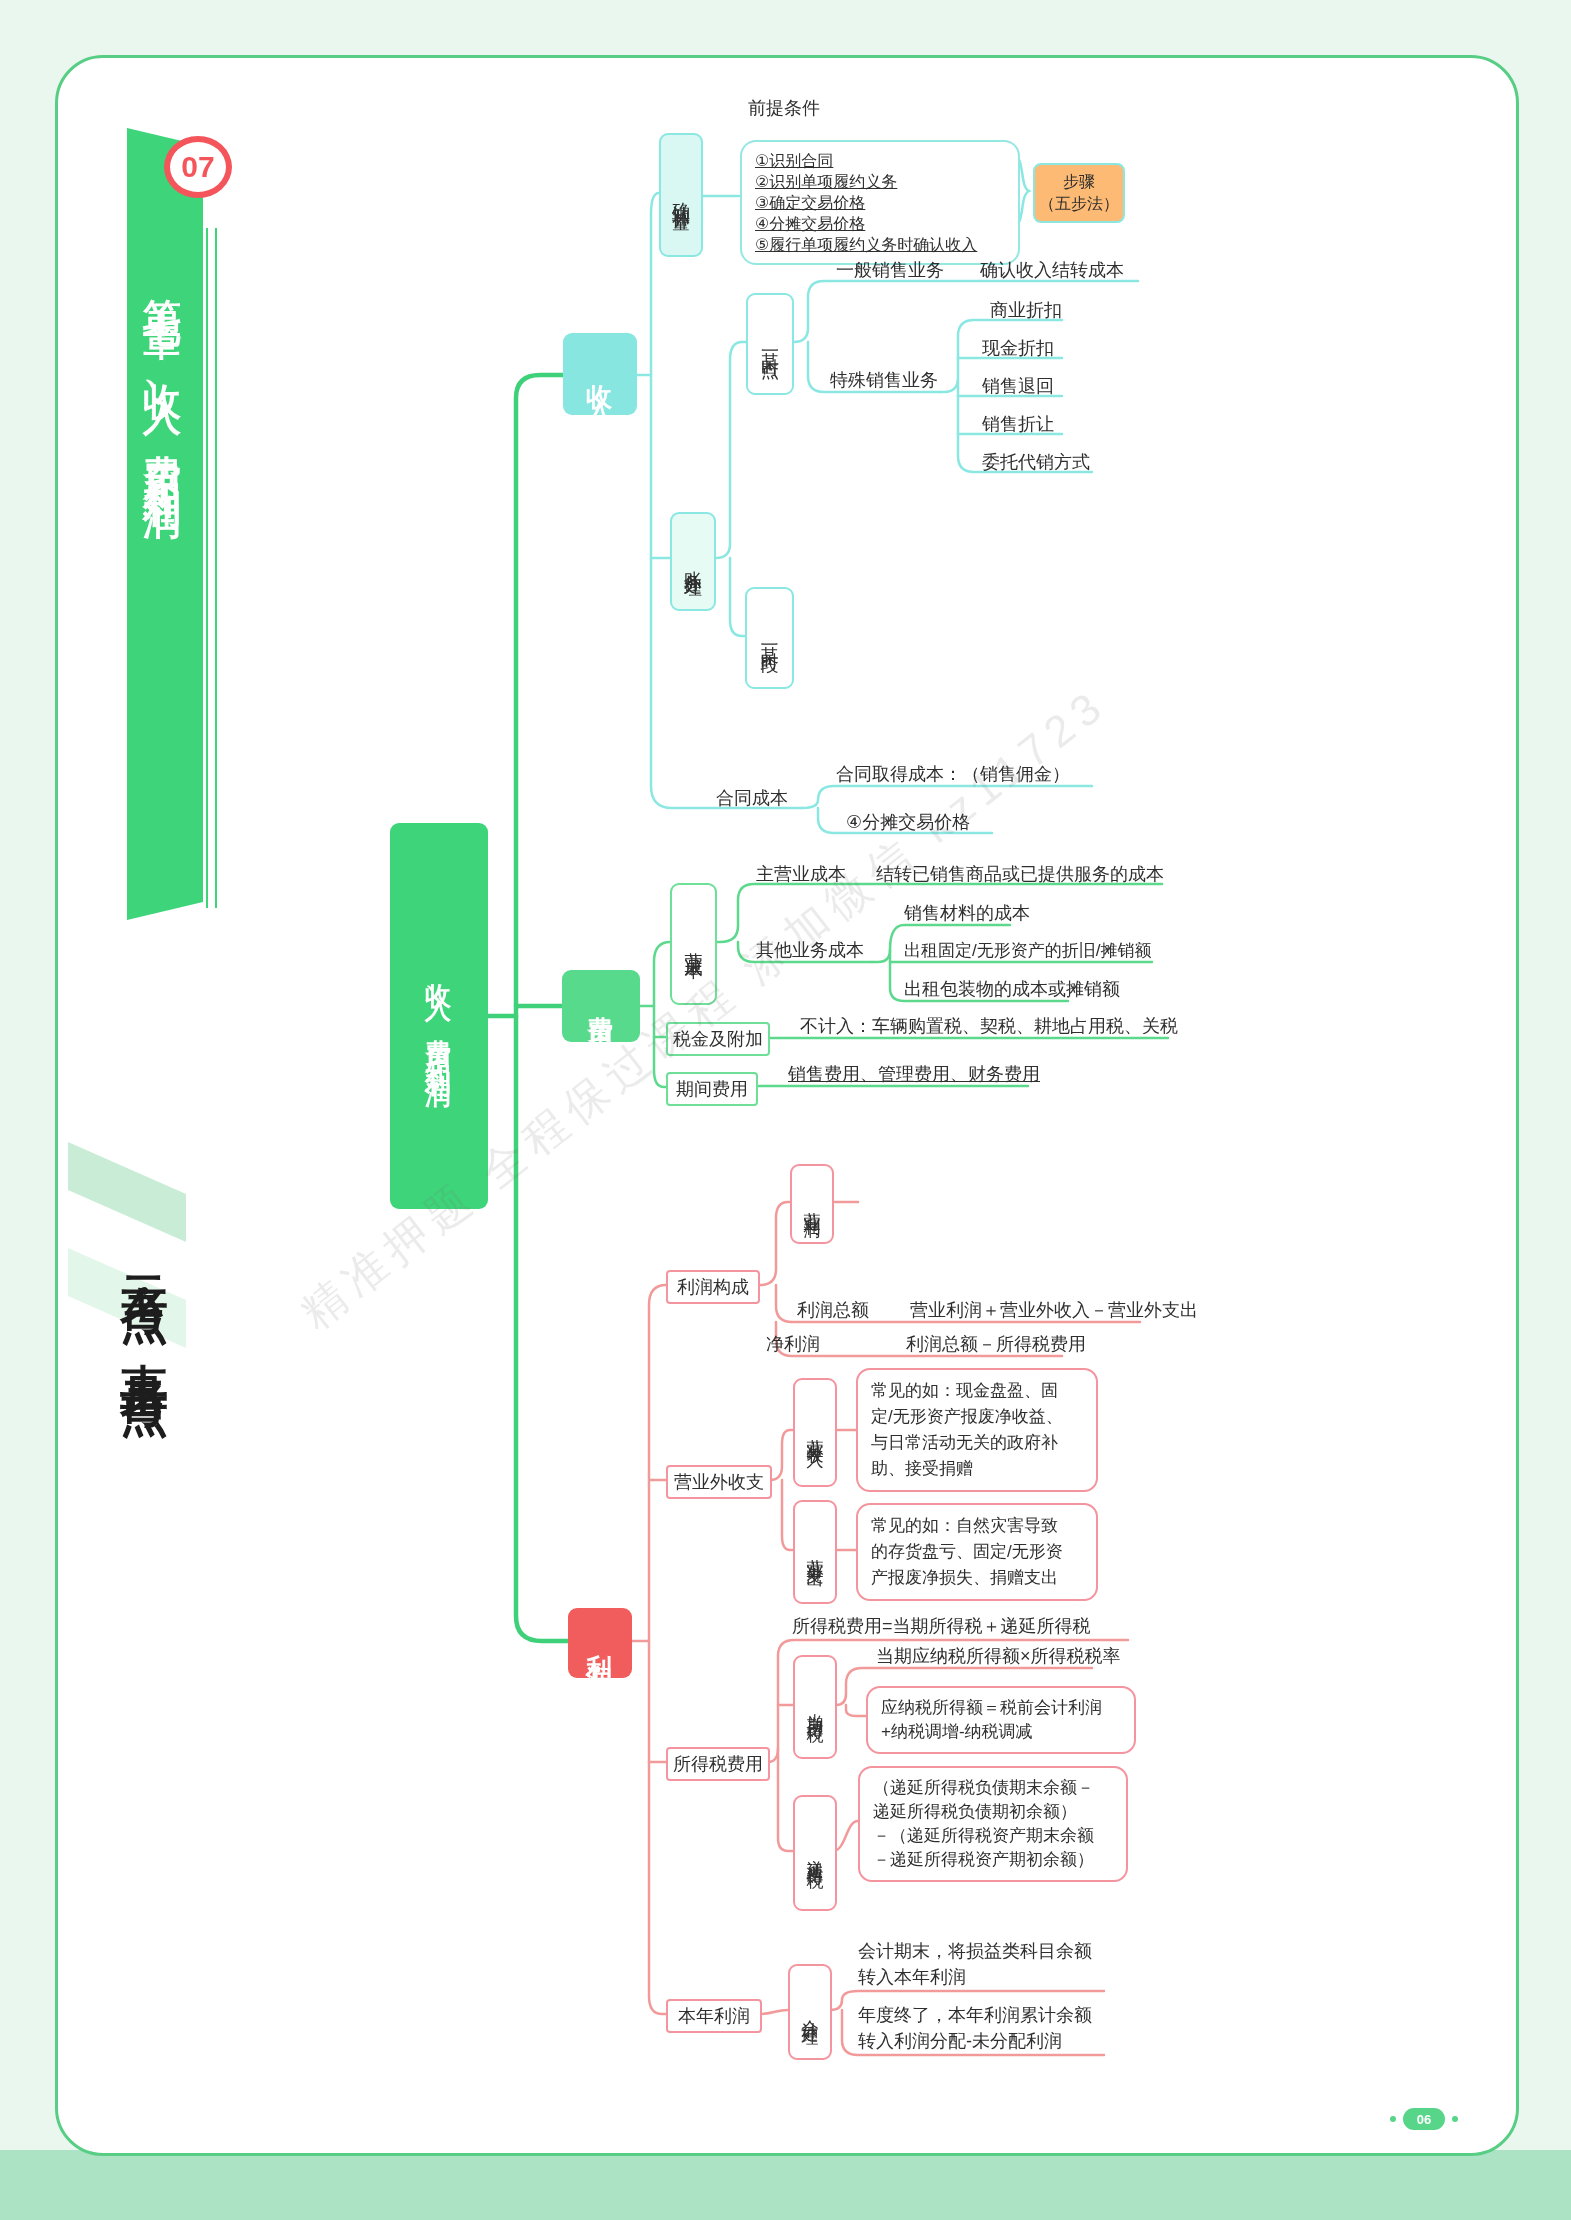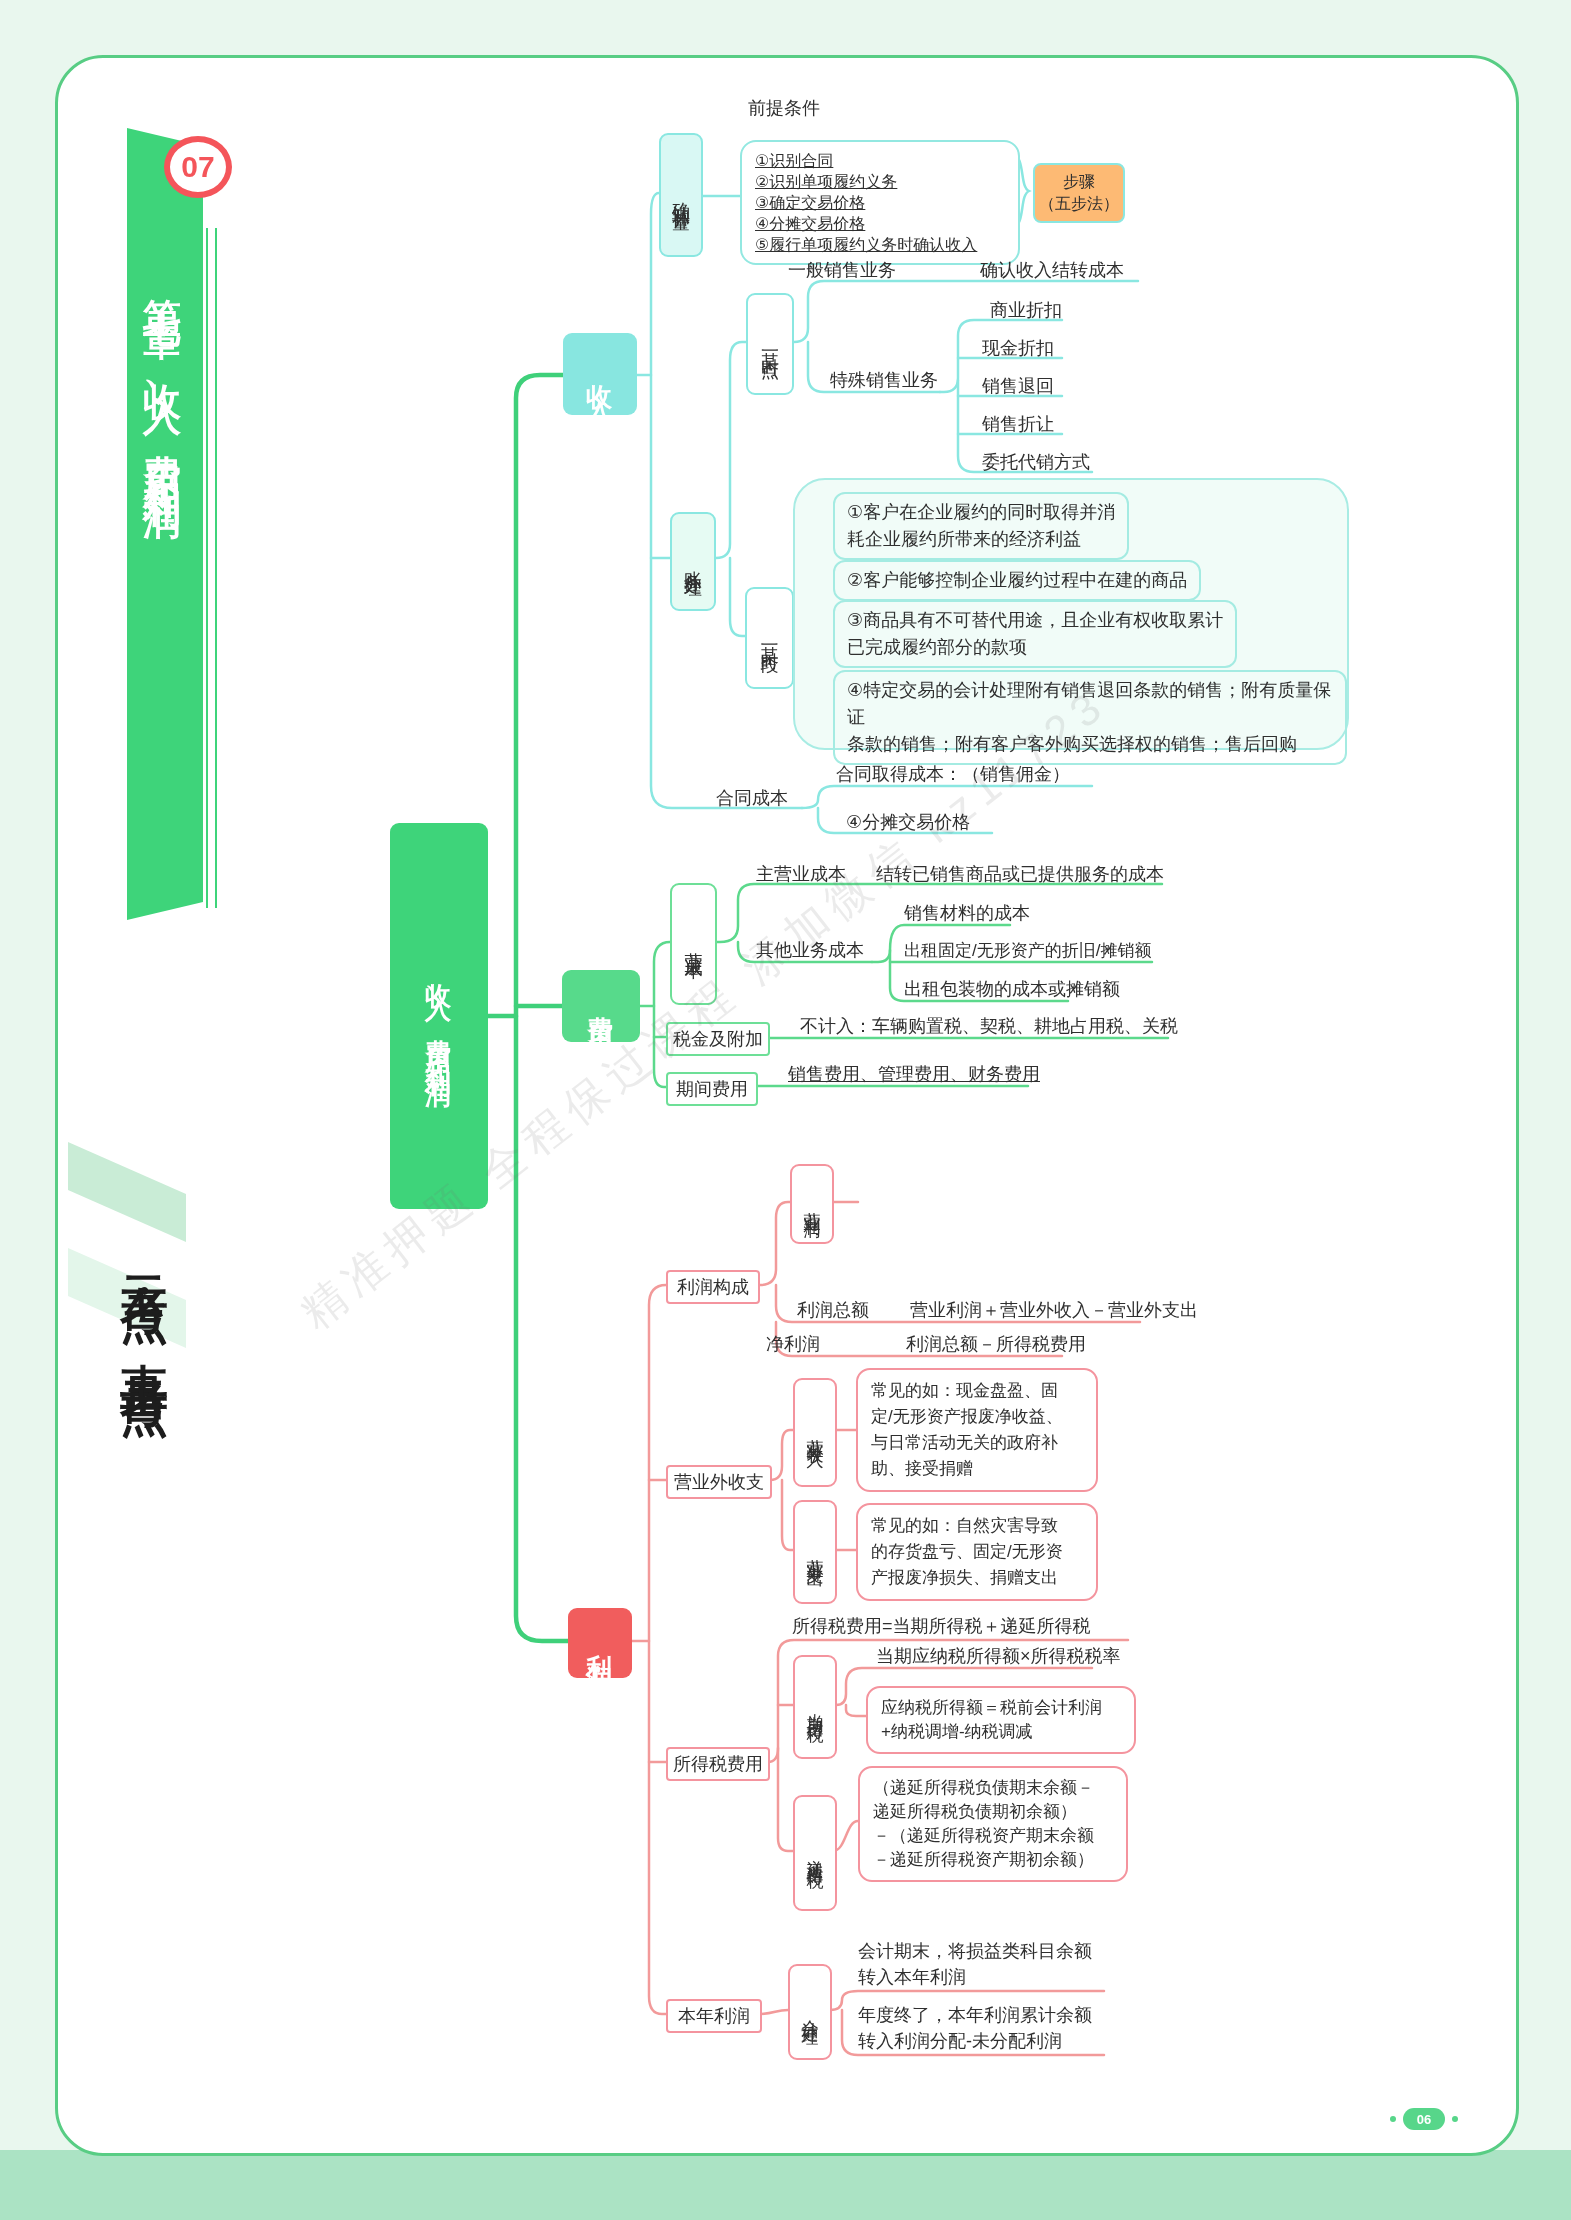--- a/index.html
+++ b/index.html
@@ -151,39 +151,30 @@
 ②识别单项履约义务
 ③确定交易价格
 ④分摊交易价格
 ⑤履行单项履约义务时确认收入</div>
   <div class="steps-badge" style="left:1033px;top:163px;width:88px;height:56px;">步骤
 （五步法）</div>
 
   <div class="vnode teal-b mint-soft" style="left:670px;top:512px;width:42px;height:95px;">账务处理</div>
 
   <div class="vnode teal-b" style="left:746px;top:293px;width:44px;height:98px;">某一时点</div>
-  <div class="lbl" style="left:788px;top:258px;text-align:center;">一般销售业务</div>
+  <div class="lbl" style="left:836px;top:258px;text-align:center;">一般销售业务</div>
   <div class="lbl" style="left:980px;top:258px;">确认收入结转成本</div>
   <div class="lbl" style="left:830px;top:368px;">特殊销售业务</div>
   <div class="lbl" style="left:982px;top:298px;margin-left:8px;">商业折扣</div>
   <div class="lbl" style="left:982px;top:336px;">现金折扣</div>
   <div class="lbl" style="left:982px;top:374px;">销售退回</div>
   <div class="lbl" style="left:982px;top:412px;">销售折让</div>
   <div class="lbl" style="left:982px;top:450px;">委托代销方式</div>
 
   <div class="vnode teal-b" style="left:745px;top:587px;width:45px;height:98px;">某一时段</div>
-  <div class="cond-container" style="left:793px;top:478px;width:552px;height:268px;">
-    <div class="cond-item" style="left:38px;top:12px;">①客户在企业履约的同时取得并消
-耗企业履约所带来的经济利益</div>
-    <div class="cond-item" style="left:38px;top:80px;">②客户能够控制企业履约过程中在建的商品</div>
-    <div class="cond-item" style="left:38px;top:120px;">③商品具有不可替代用途，且企业有权收取累计
-已完成履约部分的款项</div>
-    <div class="cond-item" style="left:38px;top:190px;">④特定交易的会计处理附有销售退回条款的销售；附有质量保证
-条款的销售；附有客户客外购买选择权的销售；售后回购</div>
-  </div>
 
   <div class="lbl" style="left:716px;top:786px;">合同成本</div>
   <div class="lbl" style="left:836px;top:762px;">合同取得成本：（销售佣金）</div>
   <div class="lbl" style="left:846px;top:810px;">④分摊交易价格</div>
 
   <div class="vnode fillnode green-fill" style="left:562px;top:970px;width:78px;height:72px;">费用</div>
 
   <div class="vnode green-b" style="left:670px;top:883px;width:43px;height:118px;">营业成本</div>
   <div class="lbl" style="left:756px;top:862px;">主营业成本</div>
   <div class="lbl" style="left:876px;top:862px;">结转已销售商品或已提供服务的成本</div>

